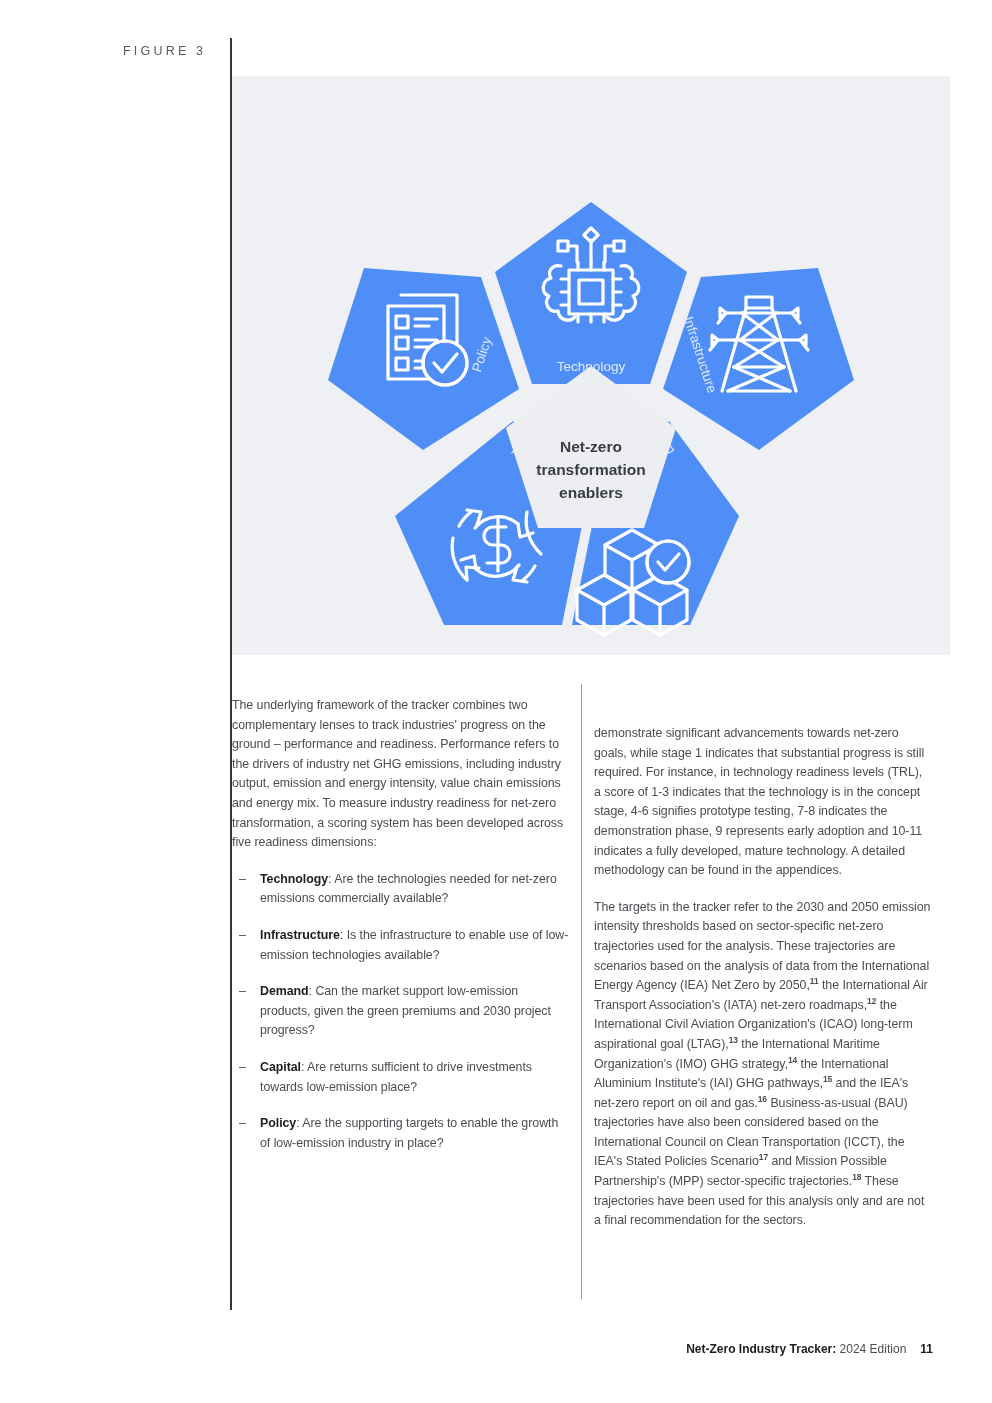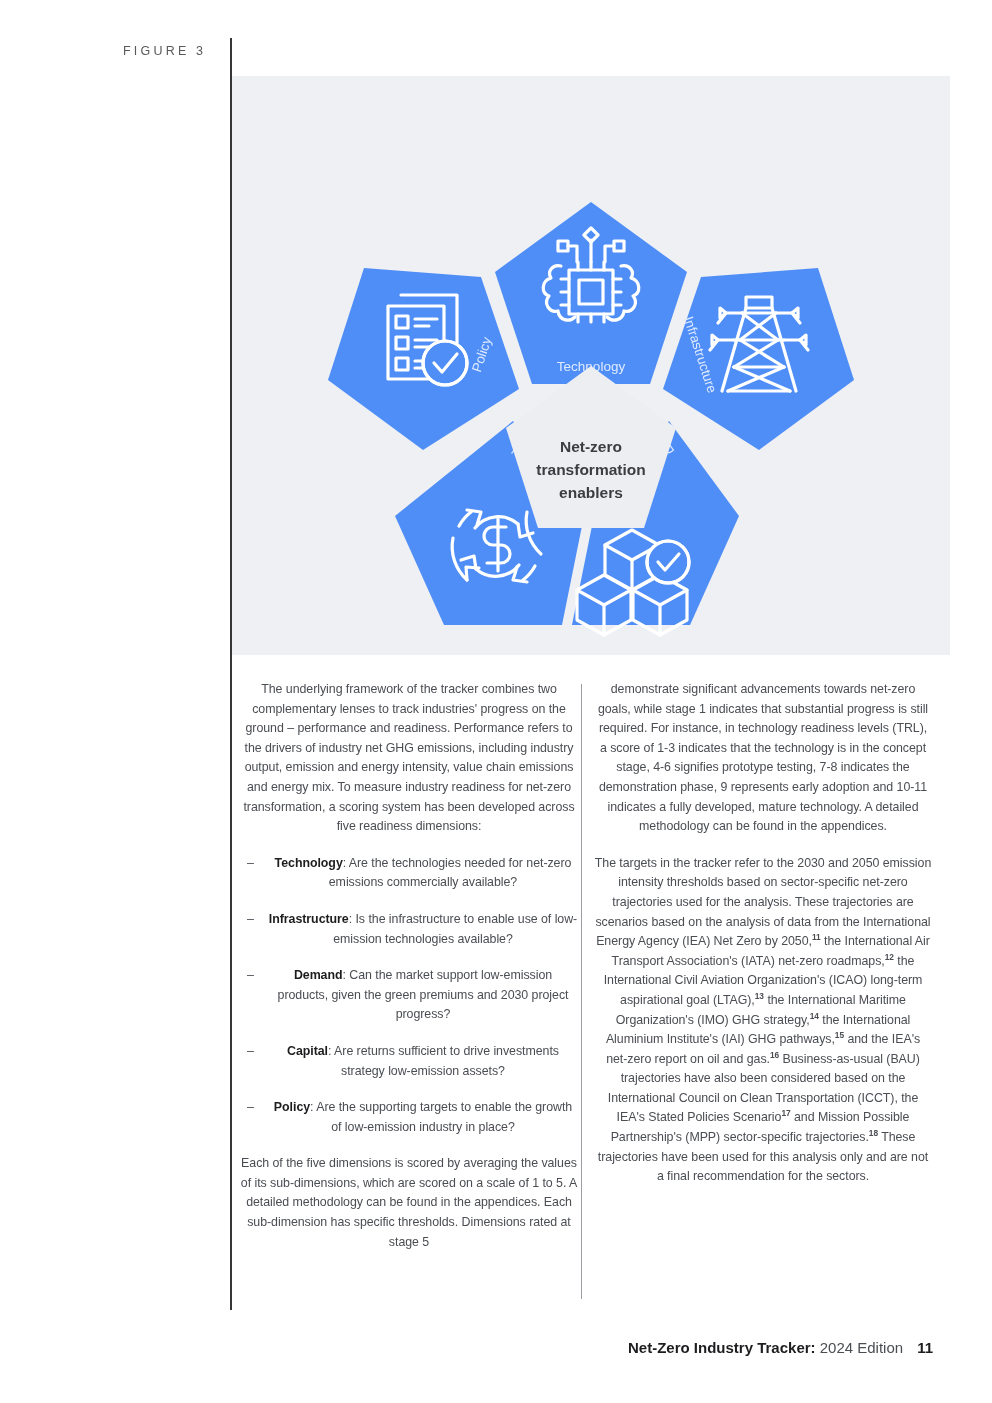--- a/index.html
+++ b/index.html
@@ -1,21 +1,21 @@
 <!DOCTYPE html>
 <html><head>
 <meta charset="utf-8">
 <style>
   * { box-sizing: border-box; margin: 0; padding: 0; }
   html, body {
     width: 992px; height: 1403px;
     background: #ffffff;
     font-family: "Liberation Sans", sans-serif;
   }
-  .page { position: relative; width: 992px; height: 1403px; background:#fff; overflow:hidden;text-align:center; }
+  .page { position: relative; width: 992px; height: 1403px; background:#fff; overflow:hidden; }
   .fig-kicker {
     position:absolute; left:123px; top:44px;
     font-size:12.5px; letter-spacing:3.2px; color:#58595b; font-weight:400;
     white-space:nowrap;
   }
   .fig-title {
     position:absolute; left:238px; top:42px; width:700px;
     font-size:14.5px; font-weight:700; color:#1d1d1f; letter-spacing:-0.1px;
     white-space:nowrap;
   }
@@ -29,22 +29,22 @@
   
   .fig-panel {
     position:absolute; left:232px; top:76px; width:718px; height:579px;
     background:#eef0f4;
   }
   .diagram { position:absolute; left:0; top:0; width:718px; height:579px; }
 
   
   .cols { position:absolute; left:232px; top:680px; width:718px; height:625px; }
   .col { position:absolute; top:0; width:338px; }
-  .col-left  { left:8px; }
-  .col-right { left:362px; }
+  .col-left  { left:0px;margin-top:16px; }
+  .col-right { left:362px;margin-top:44px; }
   .col-divider {
     position:absolute; left:349px; top:4px; width:1.2px; height:615px;
     background:#9a9da2;
   }
 
   p.body {
     font-size:12.4px; line-height:19.6px; color:#4a4d52;
     margin-bottom:17px; letter-spacing:-0.05px;
   }
   p.body:last-child { margin-bottom:0; }
@@ -58,21 +58,21 @@
   ul.dims li .dash {
     position:absolute; left:7px; top:0; color:#4a4d52;
   }
   ul.dims li b { color:#1d1d1f; font-weight:700; }
 
   sup { font-size:8.4px; font-weight:700; vertical-align:super; line-height:0; }
 
   
   .footer {
     position:absolute; right:59px; bottom:47px;
-    font-size:15px; color:#4a4d52; white-space:nowrap;
+    font-size:12px; color:#4a4d52; white-space:nowrap;
   }
   .footer .ft-strong { font-weight:700; color:#1d1d1f; }
   .footer .ft-pg { font-weight:700; color:#1d1d1f; margin-left:14px; }
 
   .pent-label { font-size:13.5px; fill:#dfeaff; font-family:"Liberation Sans", sans-serif; }
   .center-text { font-size:15.5px; font-weight:700; fill:#3a3d42; font-family:"Liberation Sans", sans-serif; }
 </style>
 </head>
 <body>
 
@@ -255,28 +255,27 @@
         <li>
           <span class="dash">–</span><b>Technology</b><span>: Are the technologies needed for net-zero emissions commercially available?</span>
         </li>
         <li>
           <span class="dash">–</span><b>Infrastructure</b><span>: Is the infrastructure to enable use of low-emission technologies available?</span>
         </li>
         <li>
           <span class="dash">–</span><b>Demand</b><span>: Can the market support low-emission products, given the green premiums and 2030 project progress?</span>
         </li>
         <li>
-          <span class="dash">–</span><b>Capital</b><span>: Are returns sufficient to drive investments strategy low-emission assets?</span>
+          <span class="dash">–</span><b>Capital</b><span>: Are returns sufficient to drive investments towards low-emission place?</span>
         </li>
         <li>
           <span class="dash">–</span><b>Policy</b><span>: Are the supporting targets to enable the growth of low-emission industry in place?</span>
         </li>
       </ul>
 
-      <p class="body">Each of the five dimensions is scored by averaging the values of its sub-dimensions, which are scored on a scale of 1 to 5. A detailed methodology can be found in the appendices. Each sub-dimension has specific thresholds. Dimensions rated at stage 5</p>
     </div>
 
     <div class="col col-right">
       <p class="body">demonstrate significant advancements towards net-zero goals, while stage 1 indicates that substantial progress is still required. For instance, in technology readiness levels (TRL), a score of 1-3 indicates that the technology is in the concept stage, 4-6 signifies prototype testing, 7-8 indicates the demonstration phase, 9 represents early adoption and 10-11 indicates a fully developed, mature technology. A detailed methodology can be found in the appendices.</p>
       <p class="body">
         <span>The targets in the tracker refer to the 2030 and 2050 emission intensity thresholds based on sector-specific net-zero trajectories used for the analysis. These trajectories are scenarios based on the analysis of data from the International Energy Agency (IEA) Net Zero by 2050,</span><sup>11</sup><span> the International Air Transport Association's (IATA) net-zero roadmaps,</span><sup>12</sup><span> the International Civil Aviation Organization's (ICAO) long-term aspirational goal (LTAG),</span><sup>13</sup><span> the International Maritime Organization's (IMO) GHG strategy,</span><sup>14</sup><span> the International Aluminium Institute's (IAI) GHG pathways,</span><sup>15</sup><span> and the IEA's net-zero report on oil and gas.</span><sup>16</sup><span> Business-as-usual (BAU) trajectories have also been considered based on the International Council on Clean Transportation (ICCT), the IEA's Stated Policies Scenario</span><sup>17</sup><span> and Mission Possible Partnership's (MPP) sector-specific trajectories.</span><sup>18</sup><span> These trajectories have been used for this analysis only and are not a final recommendation for the sectors.</span>
       </p>
     </div>
   </div>
 

